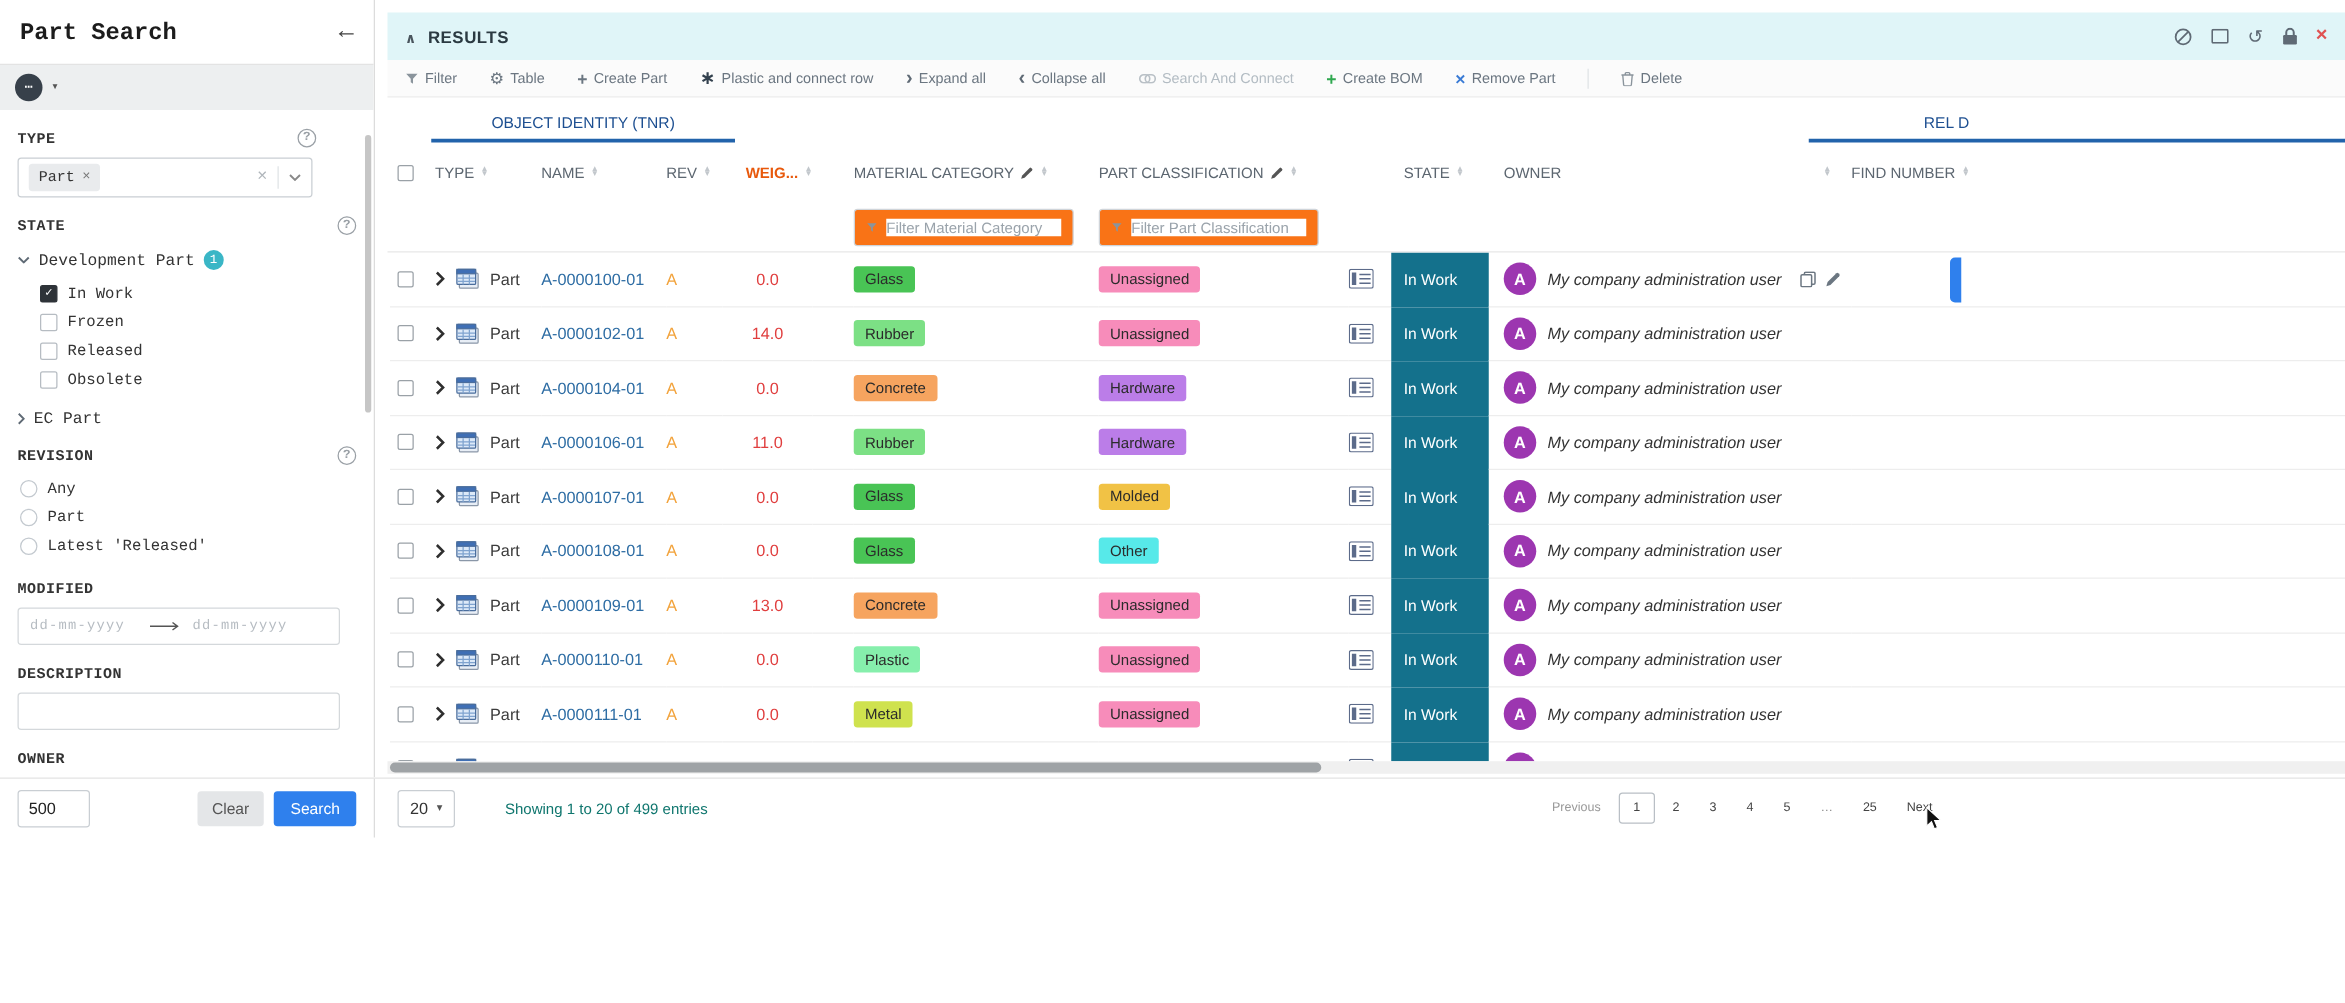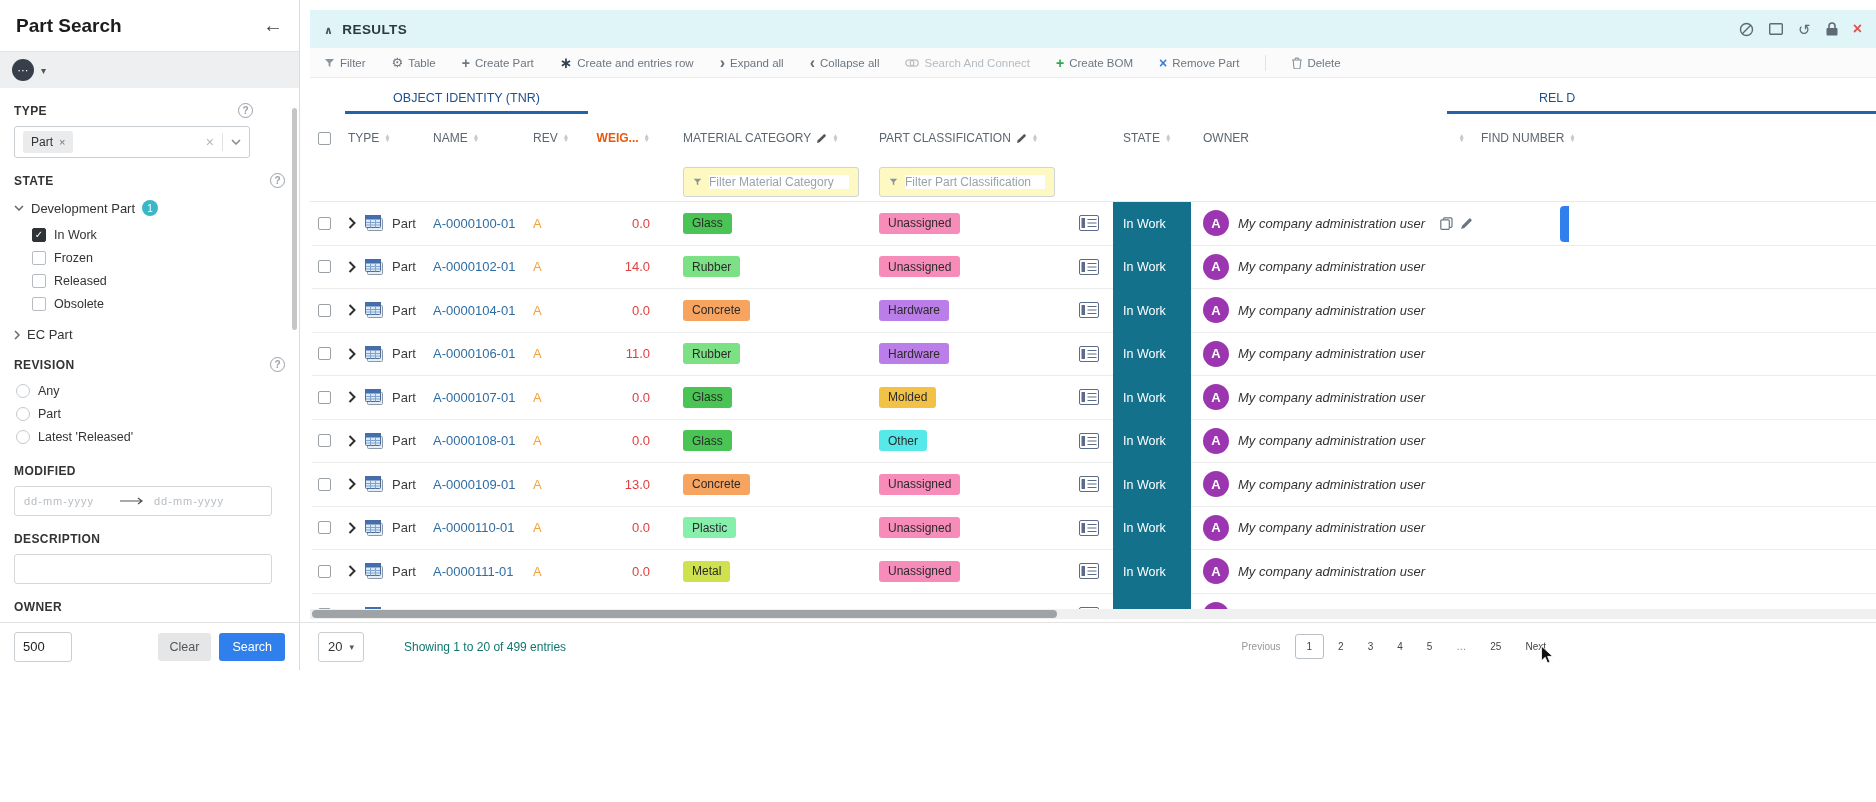--- a/index.html
+++ b/index.html
@@ -1,20 +1,20 @@
 <!DOCTYPE html>
 <html><head>
 <meta charset="utf-8">
 <style>
   * { margin:0; padding:0; box-sizing:border-box; }
   body { background:#fff; font-family:"Liberation Sans","DejaVu Sans",sans-serif; }
   .screen { position:relative; width:1876px; height:802px; background:#fff; overflow:hidden; font-size:13px; color:#333; }
 
   
-  .sidebar { position:absolute; left:0; top:0; width:300px; height:622px; background:#fff; border-right:1px solid #dcdcdc; overflow:hidden; }
+  .sidebar { position:absolute; left:0; top:0; width:300px; height:622px; background:#fff; border-right:1px solid #dcdcdc; overflow:hidden;font-family:Liberation Mono, monospace; }
   .sb-header { height:52px; border-bottom:1px solid #e3e3e3; display:flex; align-items:center; justify-content:space-between; padding:0 16px; }
   .sb-title { font-size:19px; font-weight:600; color:#1c1c1c; }
   .back-arrow { font-size:20px; color:#444; cursor:pointer; }
   .sb-strip { height:36px; background:#edeff0; display:flex; align-items:center; gap:7px; padding:0 12px; }
   .menu-circle { width:22px; height:22px; border-radius:50%; background:#37404a; color:#fff; display:flex; align-items:center; justify-content:center; font-size:11px; }
   .strip-caret { color:#555; font-size:10px; }
   .sb-section { padding:0 14px; margin-top:15px; }
   .sb-label-row { display:flex; align-items:center; justify-content:space-between; }
   .sb-label { font-size:12px; font-weight:700; color:#333; letter-spacing:.4px; }
   .help-icon { width:15px; height:15px; border-radius:50%; border:1.5px solid #9aa0a6; color:#9aa0a6; font-size:10px; font-weight:700; display:flex; align-items:center; justify-content:center; }
@@ -71,32 +71,32 @@
   .th { font-size:12px; color:#5c6670; display:flex; align-items:center; gap:5px; white-space:nowrap; }
   .th-weight { justify-content:flex-end; color:#e8590c; font-weight:700; }
   .th-state { padding-left:10px; }
   .th-owner { padding-left:12px; justify-content:space-between; padding-right:16px; }
   .sort { display:flex; flex-direction:column; line-height:4.5px; font-size:6.5px; color:#c2c7cc; cursor:pointer; }
   .sort i { font-style:normal; }
   .row-cbx { width:13px; height:13px; border:1.5px solid #9aa1a7; border-radius:2px; background:#fff; display:inline-block; }
   .c-check { padding-left:6px; }
 
   .tfilter { height:40px; align-items:center; border-bottom:1px solid #e8e8e8; }
-  .filter-input { width:176px; height:30px; border:1px solid #cfd4d9; border-radius:3px; display:flex; align-items:center; gap:7px; padding:0 9px; background:#fef9c3; }
+  .filter-input { width:176px; height:30px; border:1px solid #cfd4d9; border-radius:3px; display:flex; align-items:center; gap:7px; padding:0 9px; background:#f97316; }
   .filter-input input { border:none; outline:none; font-size:12px; color:#555; width:140px; font-family:inherit; }
   .filter-input input::placeholder { color:#9aa3ab; }
 
   .tbody { height:407px; overflow:hidden; position:relative; }
   .trow { height:43.5px; cursor:pointer; }
   .cell { display:flex; align-items:center; font-size:13px; color:#333; border-bottom:1px solid #ededed; }
   .c-type { gap:7px; }
   .type-label { color:#3c3c3c; }
   .name-link { color:#2e6da4; text-decoration:none; }
   .c-rev { color:#f2a33c; }
-  .c-weight { justify-content:flex-end; color:#e03e3e; }
+  .c-weight { justify-content:center; color:#e03e3e; }
   .chip { padding:3.5px 9px; border-radius:3px; font-size:12px; color:#2b2b2b; white-space:nowrap; }
   .c-state { color:#fff; font-size:12.5px; padding-left:10px; border-bottom:none; }
   .c-owner { gap:9px; padding-left:12px; }
   .avatar { width:26px; height:26px; border-radius:50%; color:#fff; font-size:13px; font-weight:700; display:flex; align-items:center; justify-content:center; flex:none; }
   .owner-name { white-space:nowrap;font-style:italic; }
   .row-edit-icons { display:flex; gap:7px; margin-left:6px; align-items:center; }
   .flyout { position:absolute; top:4px; left:1250px; width:9px; height:36px; background:#2f80ed; border-radius:4px 0 0 4px; }
 
   .hscroll { height:10px; background:#f0f0f0; position:relative; }
   .hthumb { position:absolute; left:2px; top:1px; height:8px; width:745px; background:#9fa3a6; border-radius:4px; }
@@ -269,21 +269,21 @@
       <div class="tb-item">
         <span class="glyph g-gear">⚙</span>
         <span>Table</span>
       </div>
       <div class="tb-item">
         <span class="glyph g-plus">+</span>
         <span>Create Part</span>
       </div>
       <div class="tb-item">
         <span class="glyph g-star">∗</span>
-        <span>Create and entries row</span>
+        <span>Plastic and connect row</span>
       </div>
       <div class="tb-item">
         <span class="glyph g-chev">›</span>
         <span>Expand all</span>
       </div>
       <div class="tb-item">
         <span class="glyph g-chev">‹</span>
         <span>Collapse all</span>
       </div>
       <div class="tb-item disabled">

